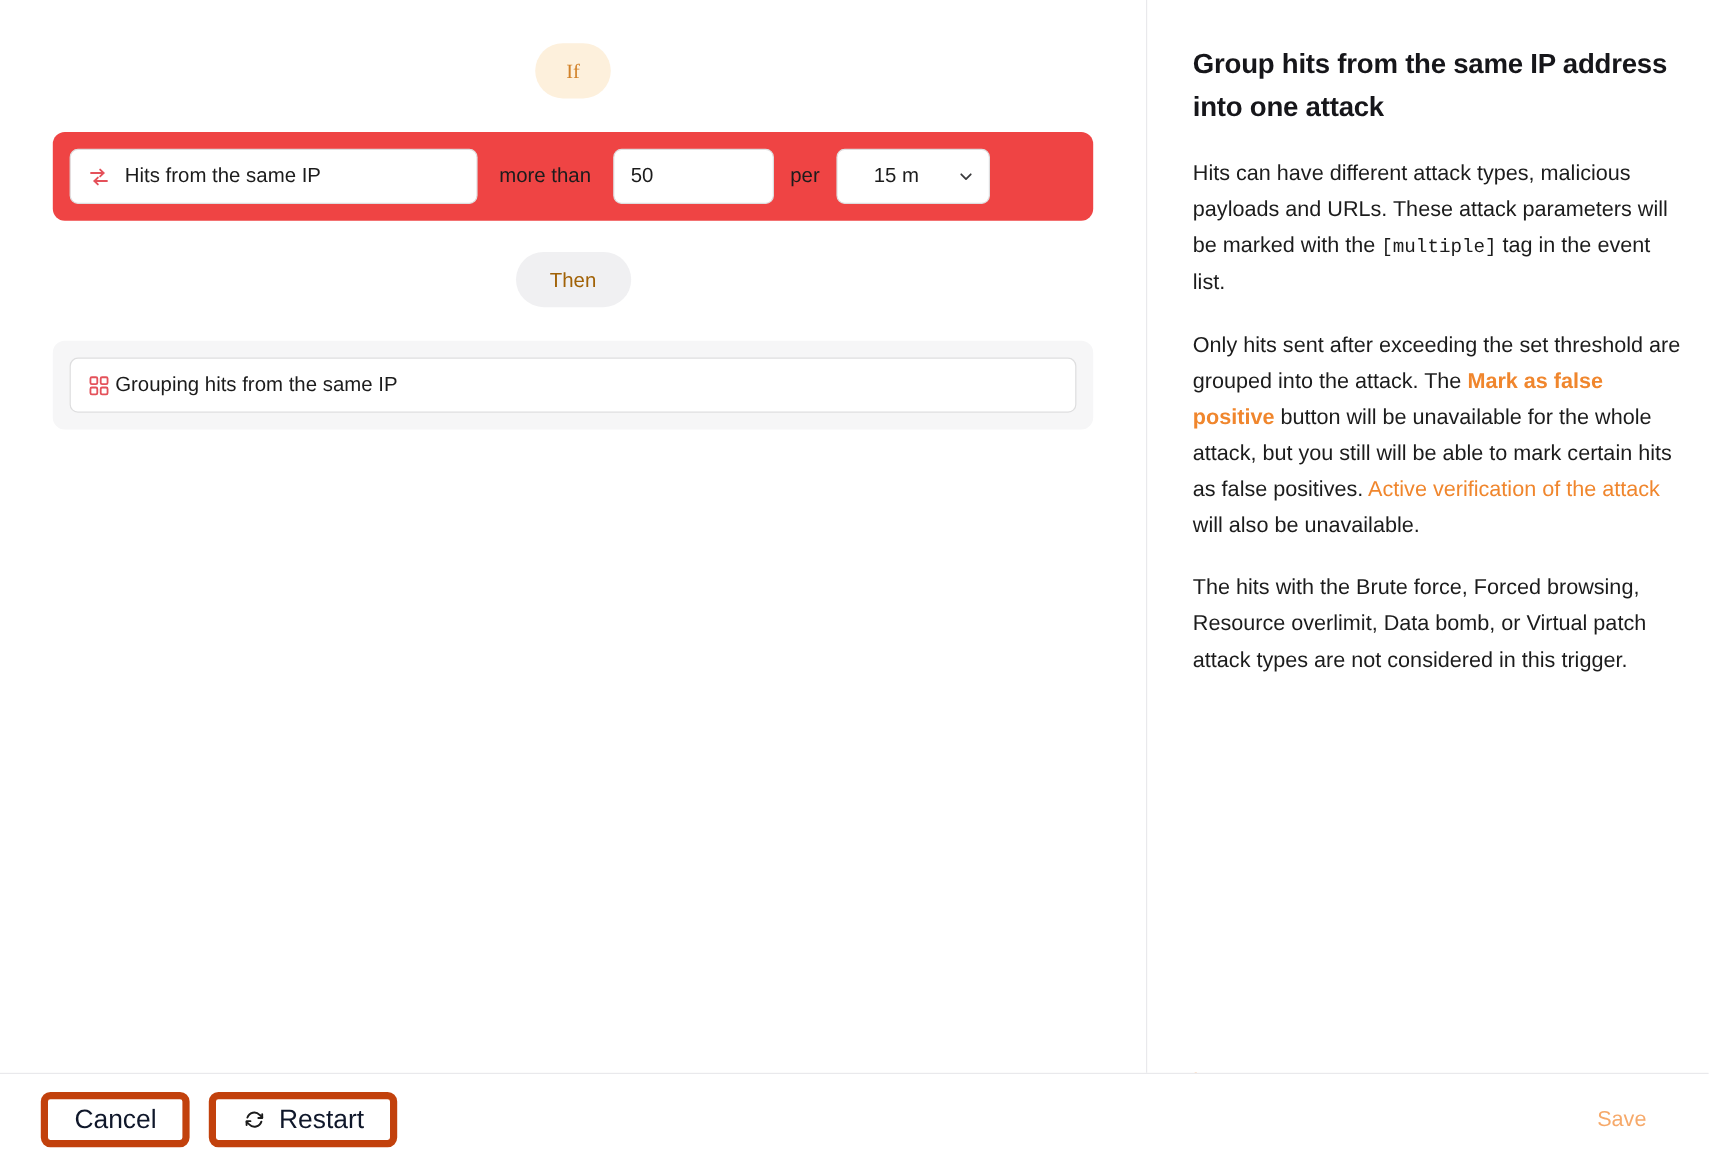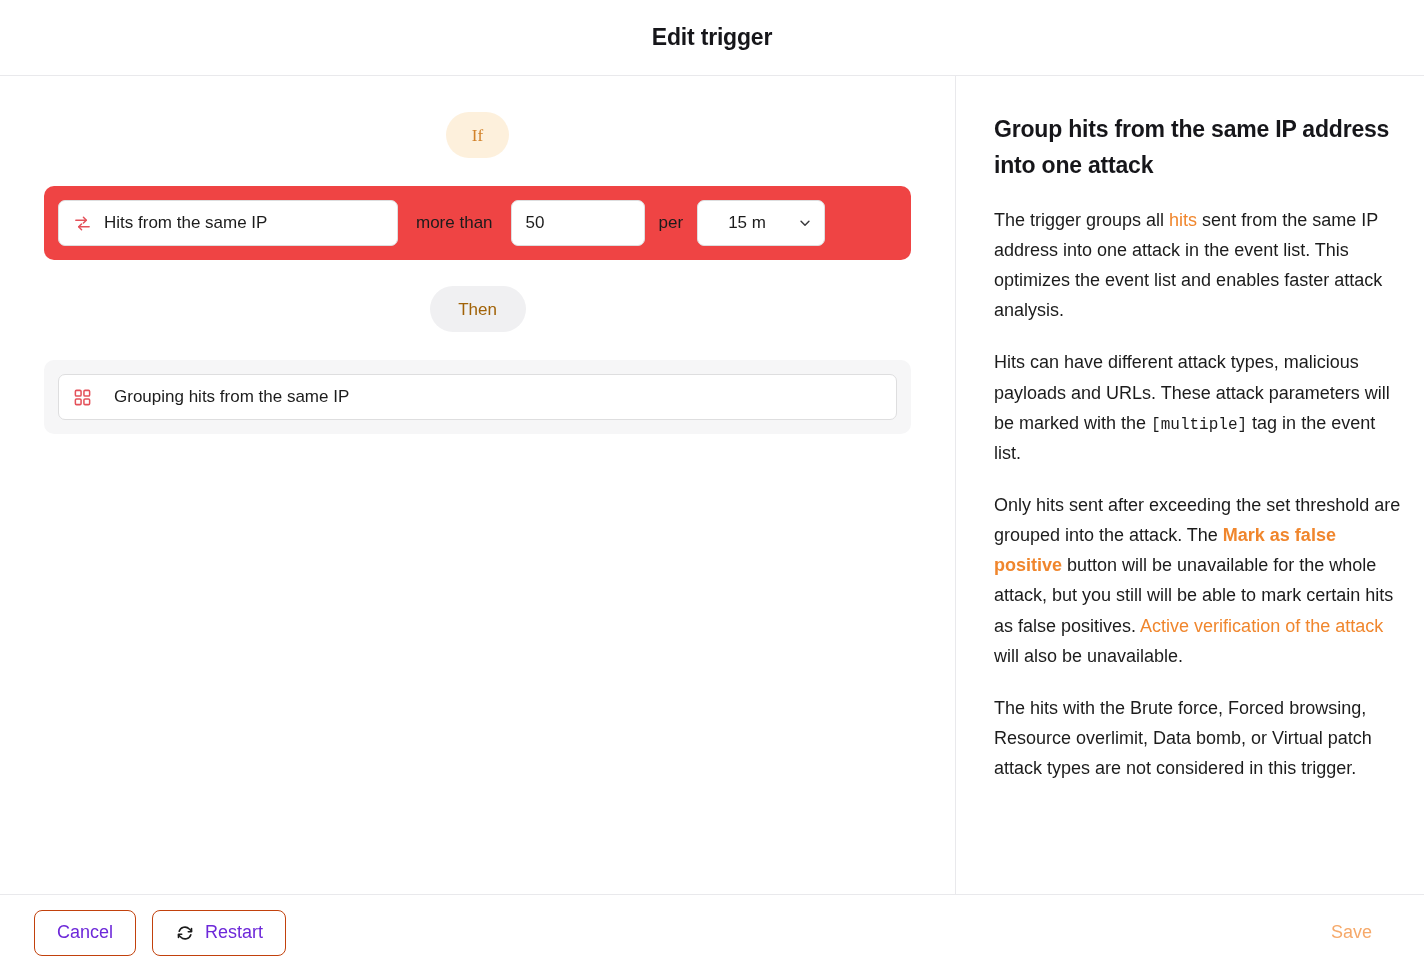--- a/index.html
+++ b/index.html
@@ -161,21 +161,21 @@
 
   .action-card {
     margin-top: 28px;
     background: #f6f6f7;
     border-radius: 10px;
     padding: 14px;
   }
   .field-action {
     width: 100%;
     padding: 0 14px;
-    gap: 22px;
+    gap: 4px;
   }
 
   
   .docs {
     flex: 1;
     padding: 36px 20px 20px 38px;
     overflow: hidden;
     position: relative;
   }
   .docs h2 {
@@ -224,25 +224,25 @@
     min-height: 76px;
     border-top: 1px solid #e9e9ec;
     display: flex;
     align-items: center;
     padding: 0 34px;
     background: #fff;
   }
   .btn {
     height: 46px;
     border-radius: 8px;
-    border: 1px solid #c2410c;
+    border: 6px solid #c2410c;
     background: #fff;
     font-family: "Liberation Sans", sans-serif;
-    font-size: 18px;
-    color: #6d28d9;
+    font-size: 22px;
+    color: #0f172a;
     display: inline-flex;
     align-items: center;
     justify-content: center;
     gap: 10px;
     padding: 0 22px;
     cursor: pointer;
   }
   .btn-restart { margin-left: 16px; }
   .btn-save {
     margin-left: auto;
@@ -252,23 +252,20 @@
     font-size: 18px;
     padding: 0 18px;
     cursor: default;
   }
 </style>
 </head>
 <body>
 
 <div class="dialog">
 
-  <div class="dlg-header">
-    <div class="dlg-title">Edit trigger</div>
-  </div>
 
   <div class="dlg-body">
 
     <div class="builder">
 
       <div class="pill-row">
         <div class="pill pill-if">If</div>
       </div>
 
       <div class="cond-card">
@@ -320,21 +317,20 @@
           </span>
           <span>Grouping hits from the same IP</span>
         </div>
       </div>
 
     </div>
 
     <div class="docs">
       <h2>Group hits from the same IP address into one attack</h2>
 
-      <p><span>The trigger groups all </span><a class="lnk" href="#">hits</a><span> sent from the same IP address into one attack in the event list. This optimizes the event list and enables faster attack analysis.</span></p>
 
       <p><span>Hits can have different attack types, malicious payloads and URLs. These attack parameters will be marked with the </span><code class="tag">[multiple]</code><span> tag in the event list.</span></p>
 
       <p><span>Only hits sent after exceeding the set threshold are grouped into the attack. The </span><span class="lnk-bold">Mark as false positive</span><span> button will be unavailable for the whole attack, but you still will be able to mark certain hits as false positives.</span>
       <a class="lnk" href="#">Active verification of the attack</a><span> will also be unavailable.</span></p>
 
       <p>The hits with the Brute force, Forced browsing, Resource overlimit, Data bomb, or Virtual patch attack types are not considered in this trigger.</p>
 
       <div class="docs-cut">.</div>
     </div>

